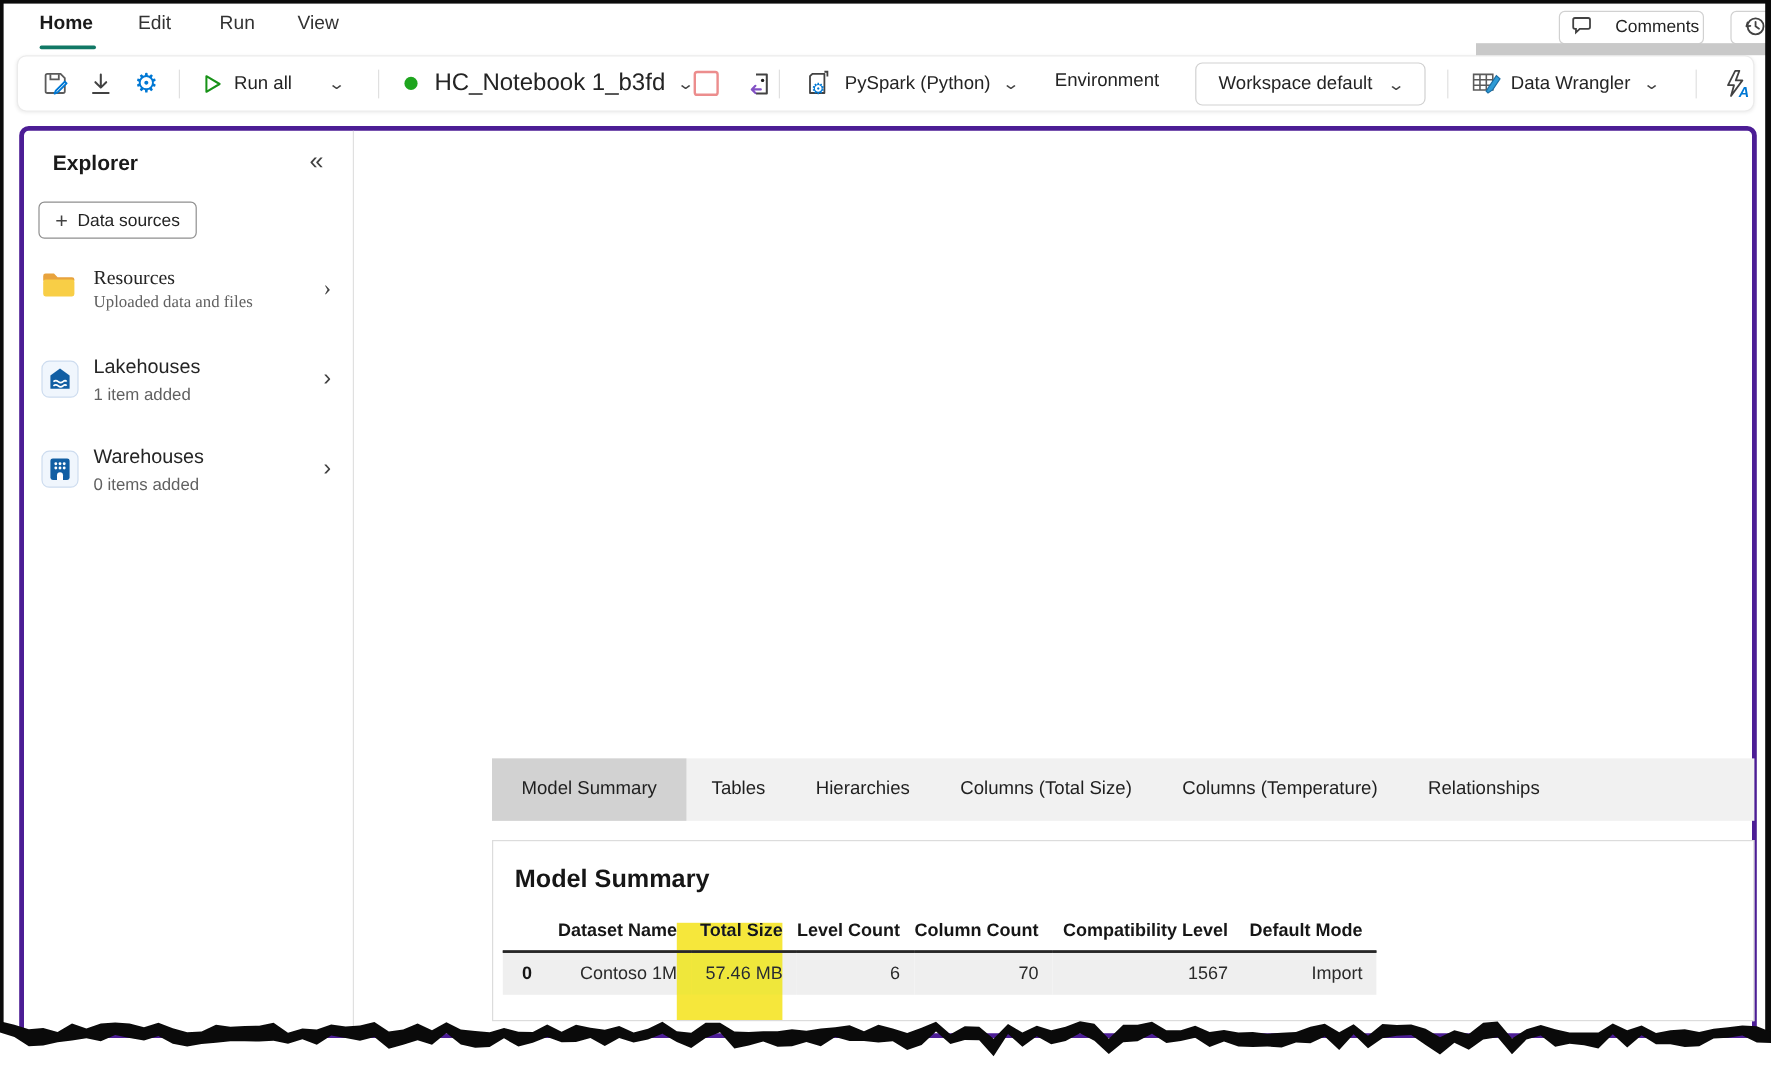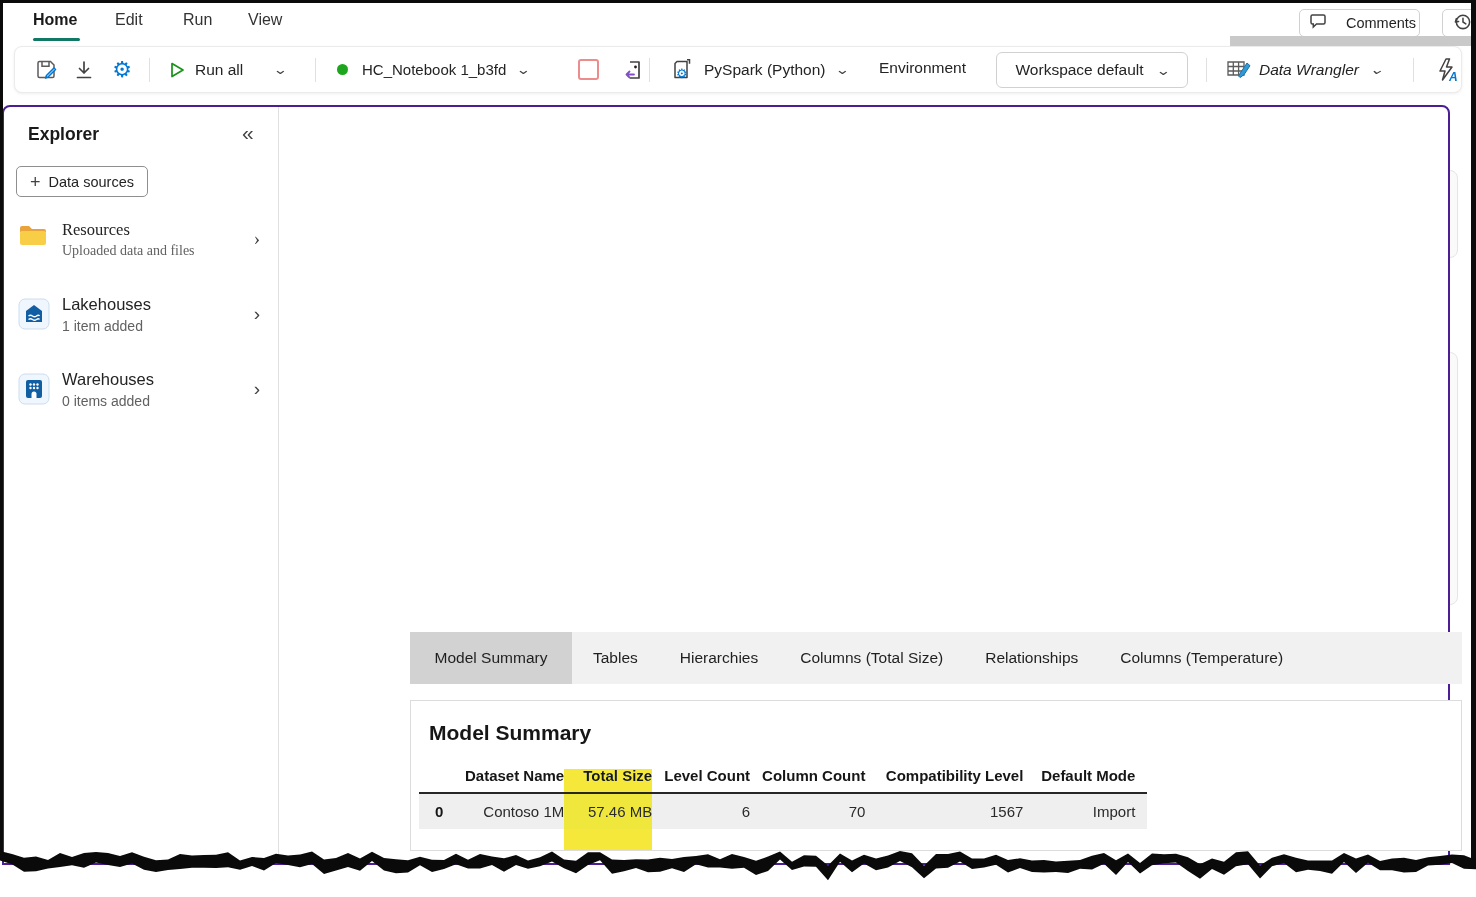--- a/index.html
+++ b/index.html
@@ -28,22 +28,22 @@
   .rb-divider { position:absolute; top:11px; width:1px; height:24px; background:#e0e0e0; }
   .icon-btn { width:30px; height:30px; display:flex; align-items:center; justify-content:center; cursor:pointer; border-radius:4px; }
   .rb-label { font-size:15.5px; color:#242424; white-space:nowrap; }
   .chev { font-size:13px; color:#424242; transform:scaleX(1.4); display:inline-block; margin-left:4px; }
   .ws-btn { position:absolute; left:981px; top:5px; width:192px; height:36px; border:1px solid #d1d1d1; border-radius:6px;
             background:#fff; display:flex; align-items:center; justify-content:center; gap:10px; font-size:15.5px; cursor:pointer; }
   .green-dot { width:11px; height:11px; border-radius:50%; background:#1ea51e; }
   .stop-square { width:21px; height:21px; border:2px solid #ec8d8d; border-radius:3px; background:#fff; }
 
   
-  .content-card { position:absolute; left:2px; top:105px; width:1448px; height:760px; background:#fff;
-                  border:2px solid #4c1d95; border-radius:8px 8px 0 0; z-index:4; }
+  .content-card { position:absolute; left:16px; top:105px; width:1448px; height:760px; background:#fff;
+                  border:4px solid #4c1d95; border-radius:8px 8px 0 0; z-index:4; }
   .v-divider { position:absolute; left:274px; top:0; bottom:0; width:1px; background:#e0e0e0; }
 
   
   .explorer { position:absolute; left:0; top:0; width:274px; height:100%; }
   .explorer-title { position:absolute; left:24px; top:17px; font-size:17.5px; font-weight:700; color:#1a1a1a; }
   .collapse { position:absolute; left:238px; top:14px; font-size:21px; color:#424242; cursor:pointer; }
   .ds-btn { position:absolute; left:12px; top:59px; height:31px; border:1px solid #8f8f8f; border-radius:5px; background:#fff;
             display:flex; align-items:center; gap:8px; padding:0 13px; font-size:14.5px; color:#242424; cursor:pointer; }
   .plus { font-size:18px; color:#424242; line-height:1; }
   .ex-item { position:absolute; left:0; width:274px; height:52px; cursor:pointer; }
@@ -145,21 +145,21 @@
       <svg width="20" height="20" viewBox="0 0 20 20">
           <path d="M5 3.5 L16 10 L5 16.5 z" fill="#fff" stroke="#189218" stroke-width="1.7" stroke-linejoin="round"></path>
         </svg>
       <span class="rb-label">Run all</span>
       <span class="chev" style="margin-left:24px;">⌄</span>
     </div>
     <div class="rb-divider" style="left:300px;"></div>
 
     <div class="rb" style="left:322px;">
       <span class="green-dot"></span>
-      <span class="rb-label" style="font-size:15px; margin-left:6px;">HC_Notebook 1_b3fd</span>
+      <span class="rb-label" style="font-size:20px; margin-left:6px;">HC_Notebook 1_b3fd</span>
       <span class="chev">⌄</span>
     </div>
 
     <div class="rb" style="left:558px; gap:16px;">
       <div class="icon-btn">
           <span class="stop-square"></span>
         </div>
       <div class="icon-btn">
         <svg width="24" height="24" viewBox="0 0 24 24">
           <path d="M8 4 h9 v16 h-9" fill="none" stroke="#424242" stroke-width="1.7" stroke-linejoin="round"></path>
@@ -181,21 +181,21 @@
     </div>
 
     <span class="rb-label" style="position:absolute; left:864px; top:12px;">Environment</span>
 
     <div class="ws-btn">
       <span>Workspace default</span>
       <span class="chev">⌄</span>
     </div>
     <div class="rb-divider" style="left:1191px;"></div>
 
-    <div class="rb" style="left:1210px;font-style:italic;">
+    <div class="rb" style="left:1210px;">
       <svg width="26" height="24" viewBox="0 0 26 24">
         <path d="M3 4 h16 v13 h-16 z M3 8.5 h16 M3 13 h16 M8.3 4 v13 M13.6 4 v13" fill="none" stroke="#5b5b5b" stroke-width="1.3"></path>
         <path d="M22 5 l-6 9 -2.5 4 1.5 1.5 4 -2.8 6 -9 z" fill="#2e9bd6" stroke="#1d6fa5" stroke-width="1"></path>
       </svg>
       <span class="rb-label">Data Wrangler</span>
       <span class="chev">⌄</span>
     </div>
     <div class="rb-divider" style="left:1398px;"></div>
 
     <div class="rb" style="left:1420px;">
@@ -291,22 +291,22 @@
           </div>
         </div>
       </div>
     </div>
 
   <div class="tabbar" id="output-tabs">
       <div class="otab active">Model Summary</div>
       <div class="otab">Tables</div>
       <div class="otab">Hierarchies</div>
       <div class="otab">Columns (Total Size)</div>
+      <div class="otab">Columns (Temperature)</div>
       <div class="otab">Relationships</div>
-      <div class="otab">Columns (Temperature)</div>
     </div>
 
   <div class="output-card">
     <div class="output-heading">Model Summary</div>
     <table class="summary" id="summary-table">
         <thead>
           <tr>
             <th class="idx-h" style="width:46px;"></th>
             <th class="" style="width:108px;">Dataset Name</th>
             <th class="" style="width:88px;">Total Size</th>

